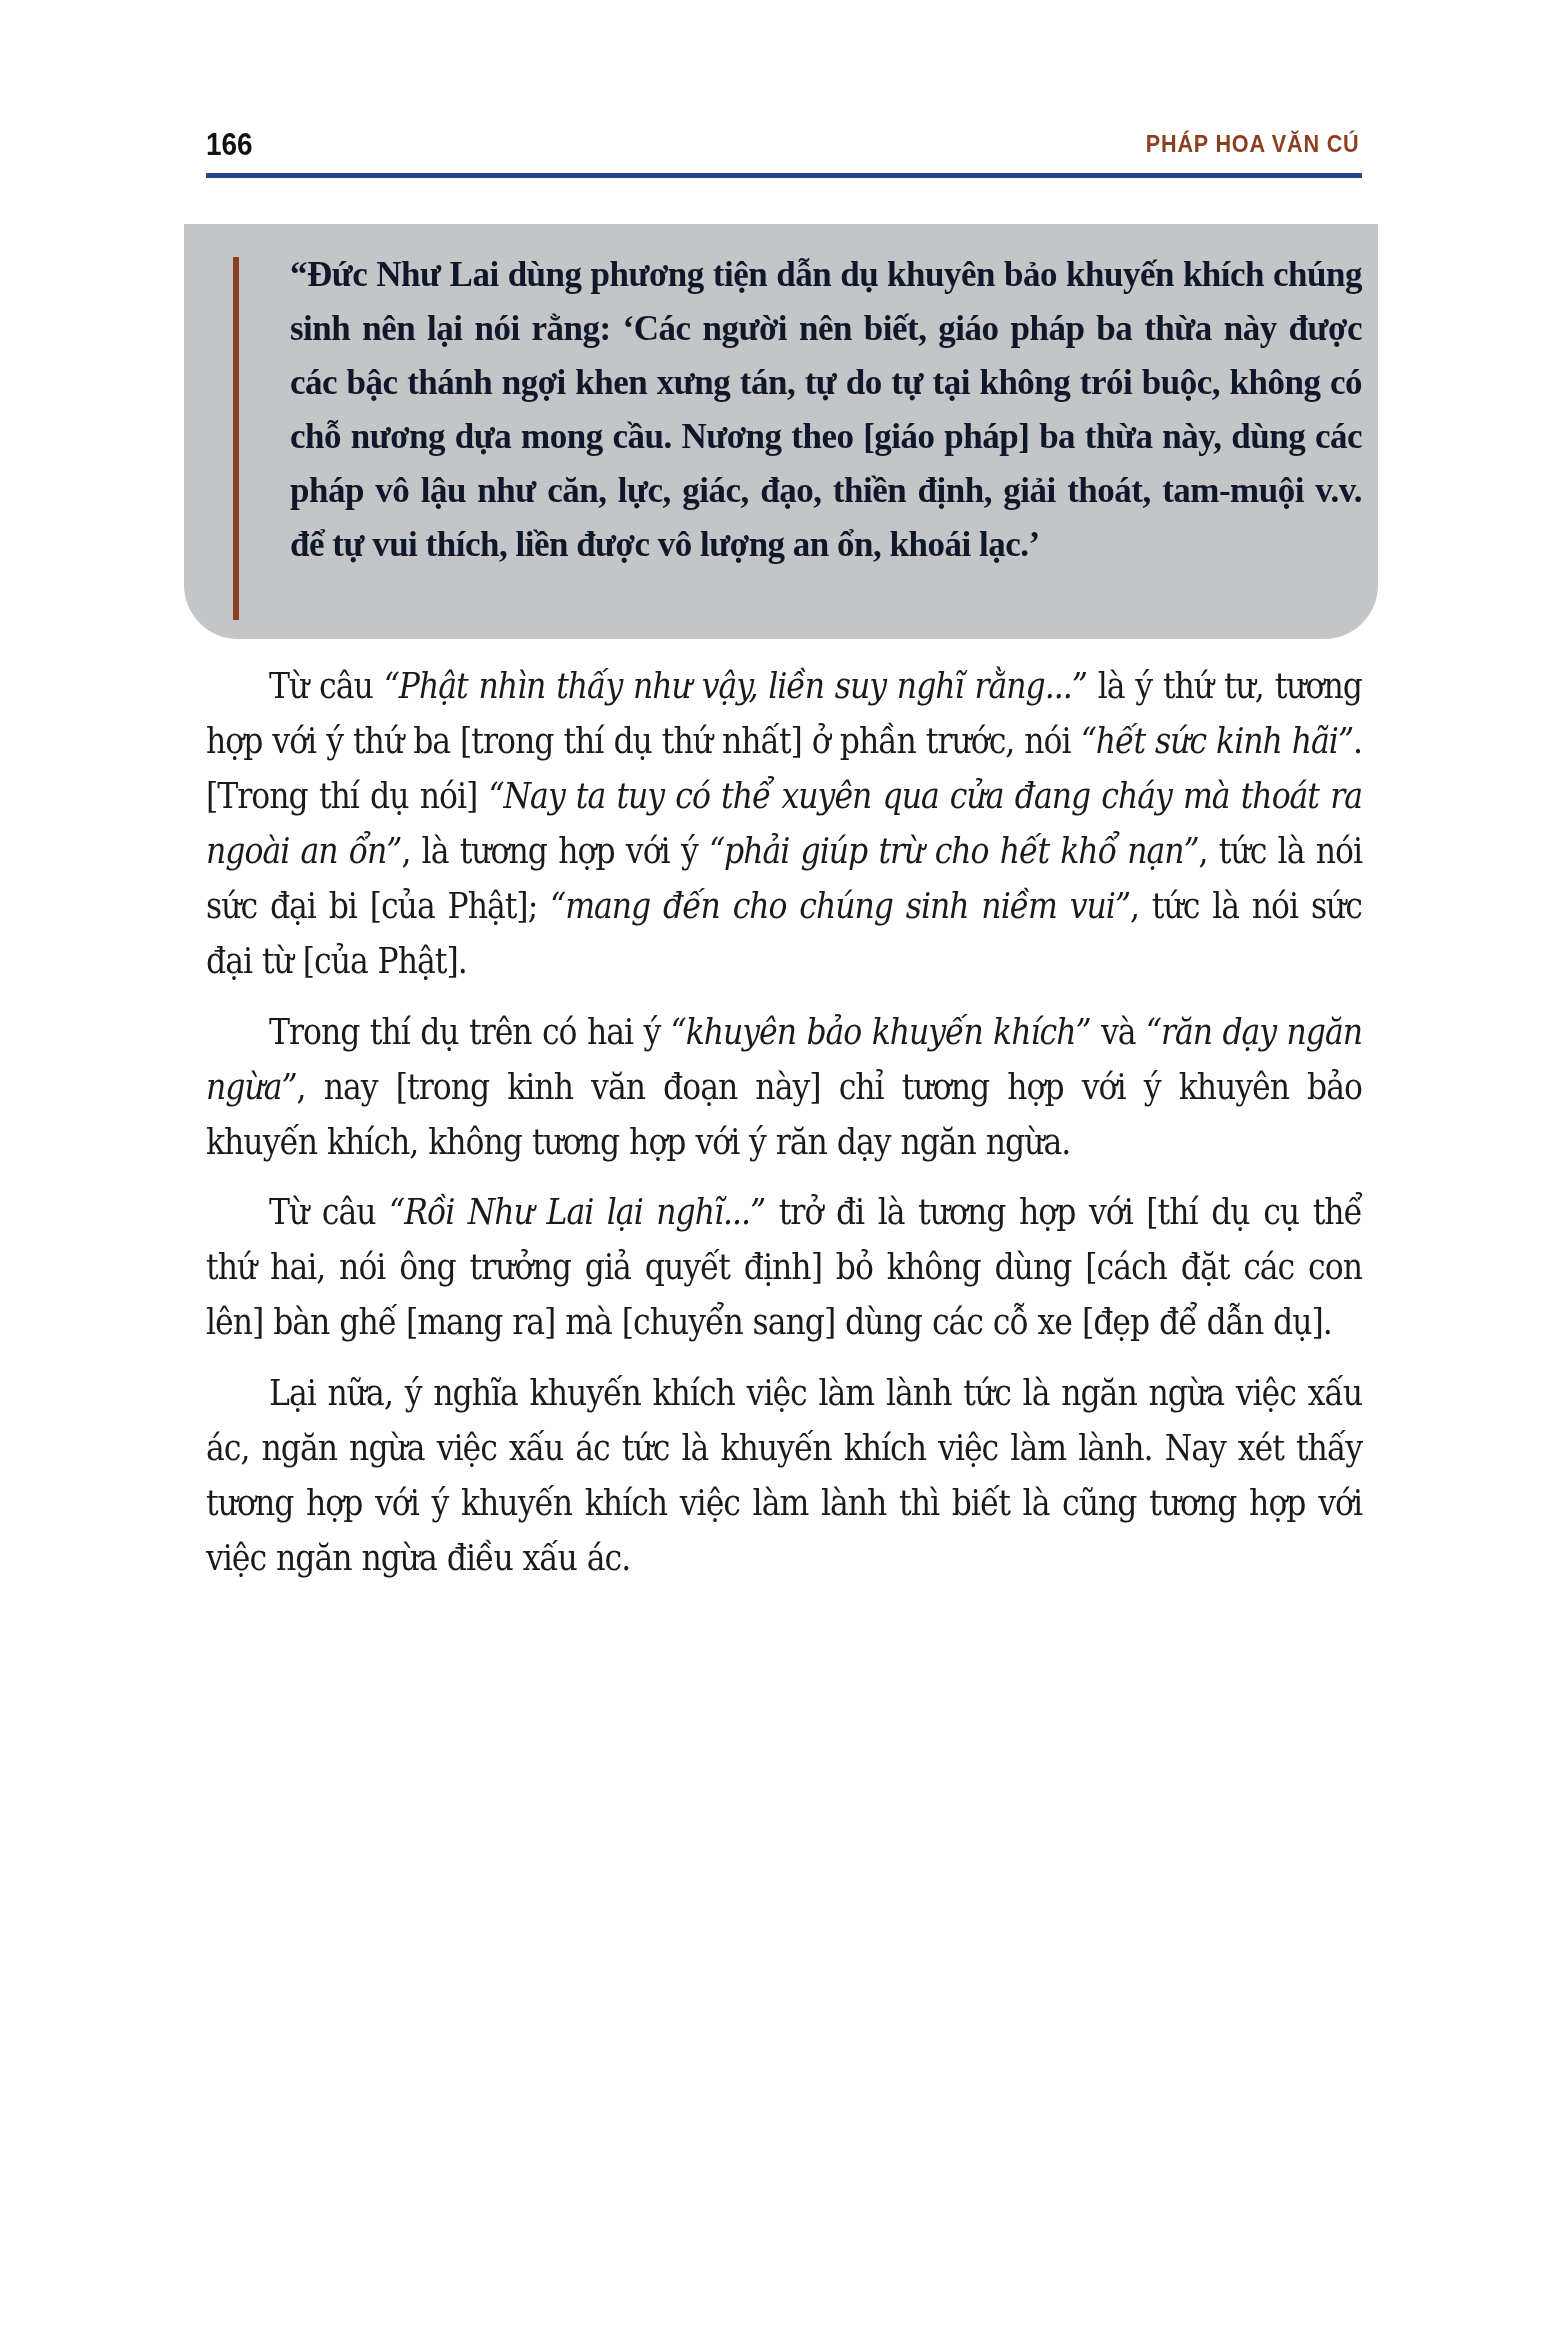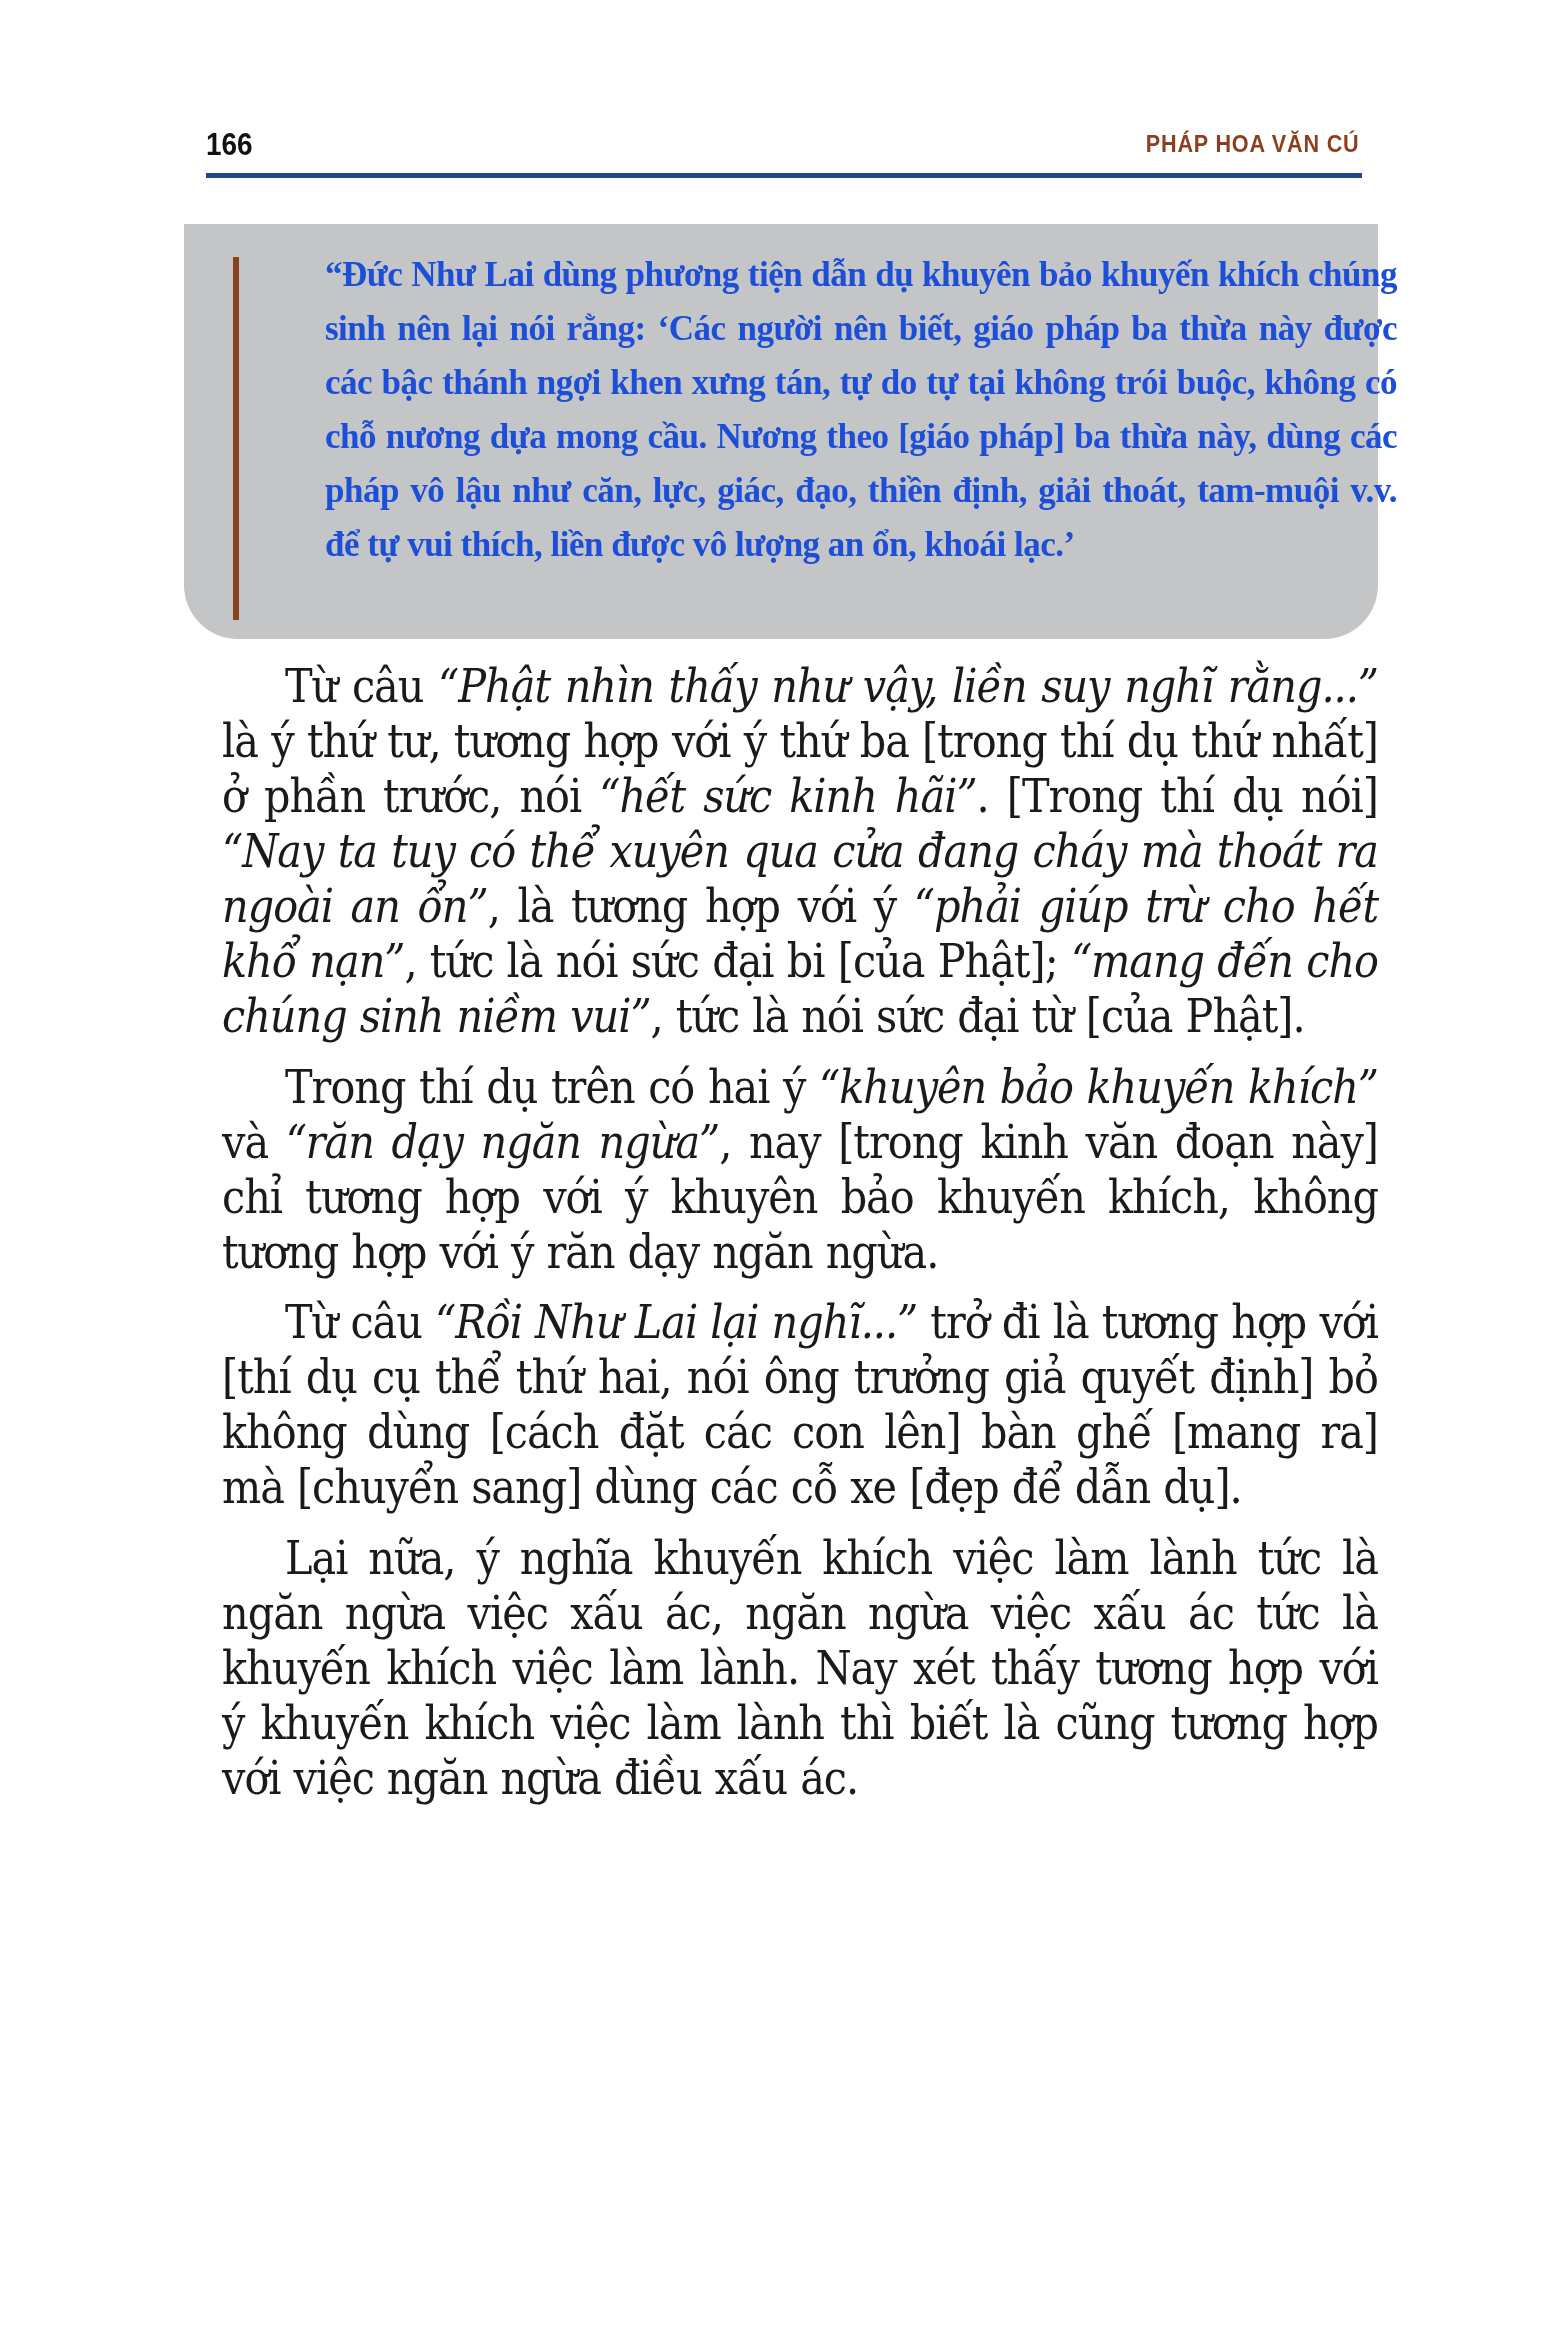--- a/index.html
+++ b/index.html
@@ -24,27 +24,27 @@
     background: #c4c5c7;
     border-radius: 0 0 54px 54px;
   }
   .quote-bar {
     position: absolute; left: 49px; top: 33px; width: 6px; height: 363px;
     background: #8c3f1e;
   }
   .quote-text {
     position: absolute; left: 106px; top: 24px; width: 1072px;
     font-family: "Liberation Serif", serif; font-weight: bold;
-    font-size: 35px; line-height: 54px; color: #1d4ed8;
-    text-align: justify; letter-spacing: -0.5px; margin-left: 35px;
+    font-size: 35px; line-height: 54px; color: #0f172a;
+    text-align: justify; letter-spacing: -0.5px;
   }
   .body {
     position: absolute; left: 206px; top: 659px; width: 1156px;
-    font-family: "DejaVu Serif", serif; font-size: 46px; line-height: 55px;
-    color: #1a1a1a; letter-spacing: -1px; word-spacing: 0.9px; margin-left: 16px;
+    font-family: "DejaVu Serif", serif; font-size: 35px; line-height: 55px;
+    color: #1a1a1a; letter-spacing: -1px; word-spacing: 0.9px;
   }
   .body p {
     margin: 0 0 15.6px 0; text-indent: 63px; text-align: justify;
     font-stretch: condensed;
   }
   .body em { font-style: italic; }
 </style>
 </head>
 <body>
 

